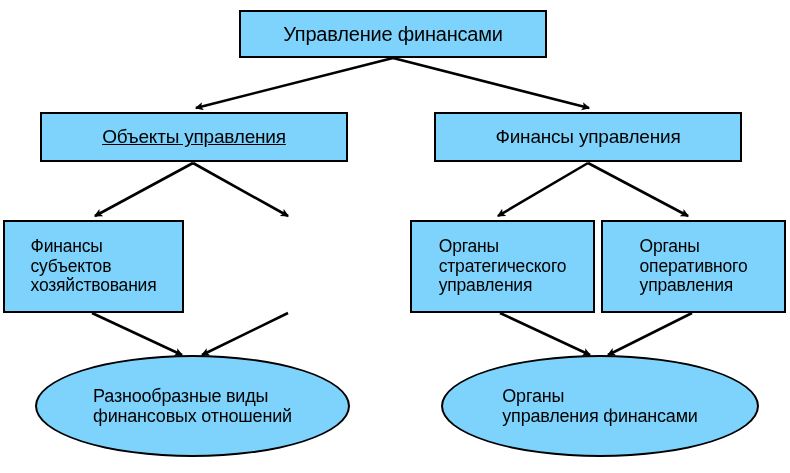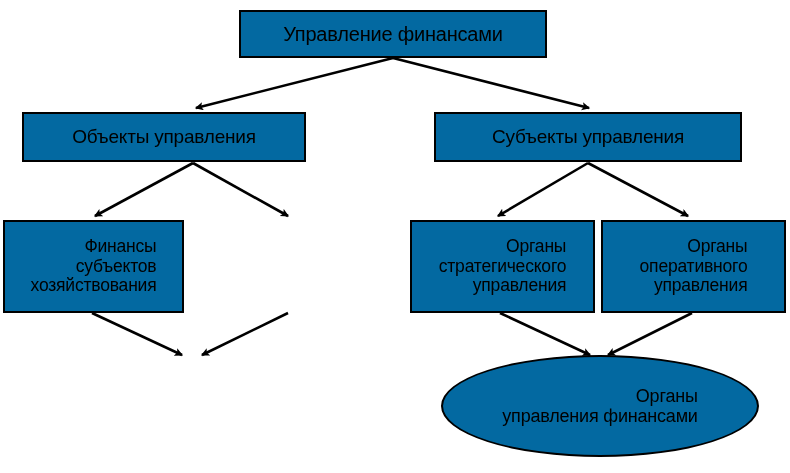--- a/index.html
+++ b/index.html
@@ -22,23 +22,23 @@
     width: 790px;
     height: 473px;
     pointer-events: none;
   }
   .node {
     position: absolute;
     box-sizing: border-box;
     display: flex;
     align-items: center;
     justify-content: center;
-    text-align: right;
+    text-align: left;
     color: #000000;
-    background: #0369a1;
+    background: #7dd3fc;
     z-index: 2;
   }
   .box {
     border: 2px solid #000000;
   }
   .ellipse {
     border: 2px solid #000000;
     border-radius: 50%;
   }
   .node .label {
@@ -47,21 +47,21 @@
     white-space: pre-line;
     letter-spacing: -0.2px;
   }
   
   #node-root {
     left: 239px; top: 10px; width: 308px; height: 48px;
   }
   #node-root .label { font-size: 20px; }
   
   #node-objects {
-    left: 22px; top: 112px; width: 284px; height: 50px;
+    left: 40px; top: 112px; width: 308px; height: 50px; text-decoration: underline;
   }
   #node-subjects {
     left: 434px; top: 112px; width: 308px; height: 50px;
   }
   #node-objects .label, #node-subjects .label { font-size: 19px; }
   
   #node-business-finance {
     left: 3px; top: 220px; width: 181px; height: 93px;
   }
   #node-state-municipal-finance {
@@ -136,21 +136,21 @@
 
   <div class="node box" id="node-root">
     <span class="label">Управление финансами</span>
   </div>
 
   <div class="node box" id="node-objects">
     <span class="label">Объекты управления</span>
   </div>
 
   <div class="node box" id="node-subjects">
-    <span class="label">Субъекты управления</span>
+    <span class="label">Финансы управления</span>
   </div>
 
   <div class="node box" id="node-business-finance">
     <span class="label">Финансы
 субъектов
 хозяйствования</span>
   </div>
 
 
   <div class="node box" id="node-strategic-bodies">
@@ -158,19 +158,23 @@
 стратегического
 управления</span>
   </div>
 
   <div class="node box" id="node-operational-bodies">
     <span class="label">Органы
 оперативного
 управления</span>
   </div>
 
+  <div class="node ellipse" id="node-finance-relations">
+    <span class="label">Разнообразные виды
+финансовых отношений</span>
+  </div>
 
   <div class="node ellipse" id="node-finance-management-bodies">
     <span class="label">Органы
 управления финансами</span>
   </div>
 
 </div>
 
 </body></html>

